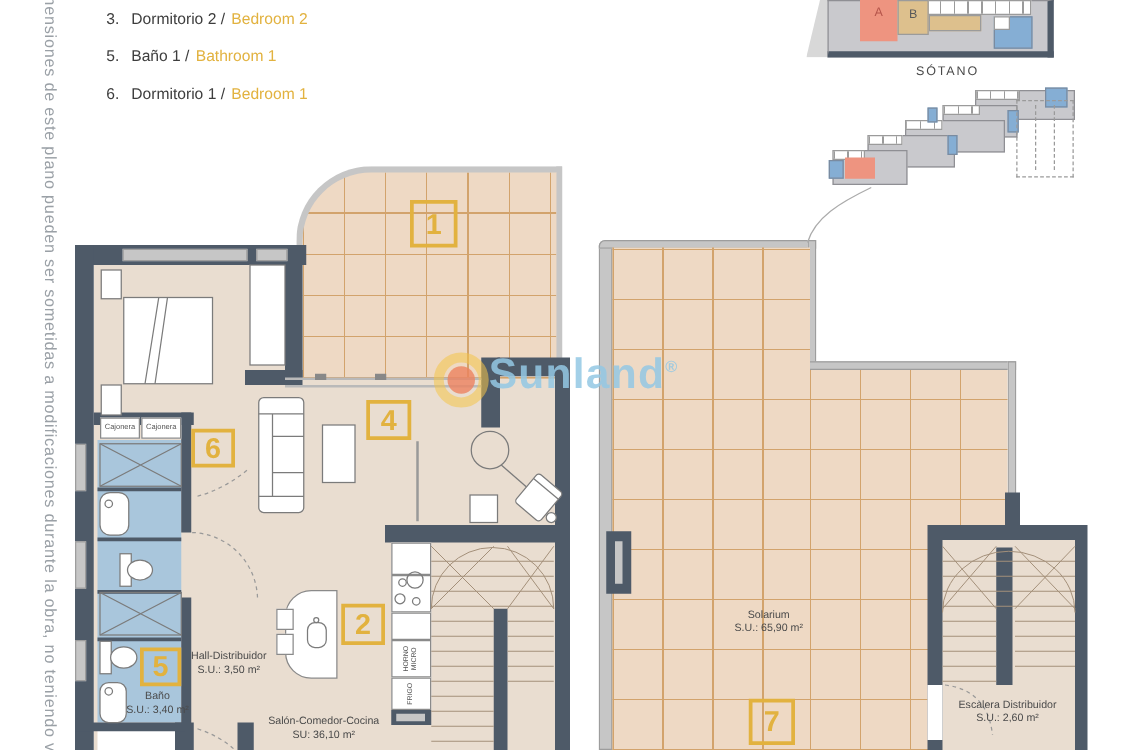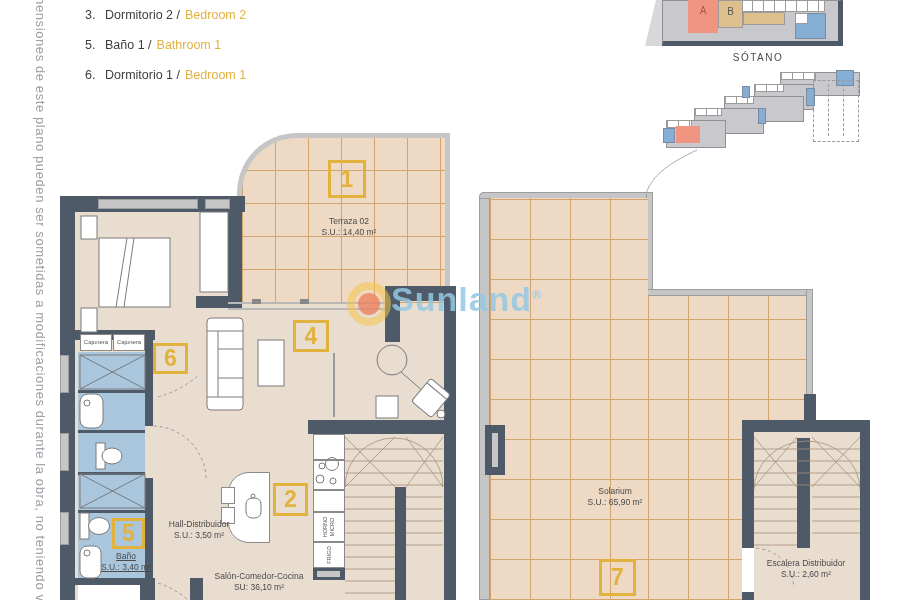--- a/index.html
+++ b/index.html
@@ -275,33 +275,29 @@
       <path d="M158,583 Q176,589 188,600"></path>
       <path d="M756,548 Q790,552 794,588"></path>
     </g>
     <g fill="#888" stroke="none">
       <rect x="252" y="299" width="9" height="5"></rect>
         <rect x="300" y="299" width="9" height="5"></rect>
     </g>
     <path d="M697,150 C672,162 652,174 646,194" stroke="#ababab" fill="none"></path>
   </svg>
 
-  <div class="rlabel" style="left:287px;top:216px;width:124px;">
-    <div>Terraza 02</div>
-    <div>S.U.: 14,40 m²</div>
-  </div>
-  <div class="rlabel" style="left:123px;top:519px;width:120px;margin-left:16px;">
+  <div class="rlabel" style="left:123px;top:519px;width:120px;">
     <div>Hall-Distribuidor</div>
     <div>S.U.: 3,50 m²</div>
   </div>
   <div class="rlabel" style="left:196px;top:571px;width:126px;">
     <div>Salón-Comedor-Cocina</div>
     <div>SU: 36,10 m²</div>
   </div>
-  <div class="rlabel" style="left:86px;top:551px;width:80px;text-decoration:underline;">
+  <div class="rlabel" style="left:86px;top:551px;width:80px;">
     <div>Baño</div>
     <div>S.U.: 3,40 m²</div>
   </div>
   <div class="rlabel" style="left:553px;top:486px;width:124px;">
     <div>Solarium</div>
     <div>S.U.: 65,90 m²</div>
   </div>
   <div class="rlabel" style="left:744px;top:558px;width:124px;">
     <div>Escalera Distribuidor</div>
     <div>S.U.: 2,60 m²</div>

